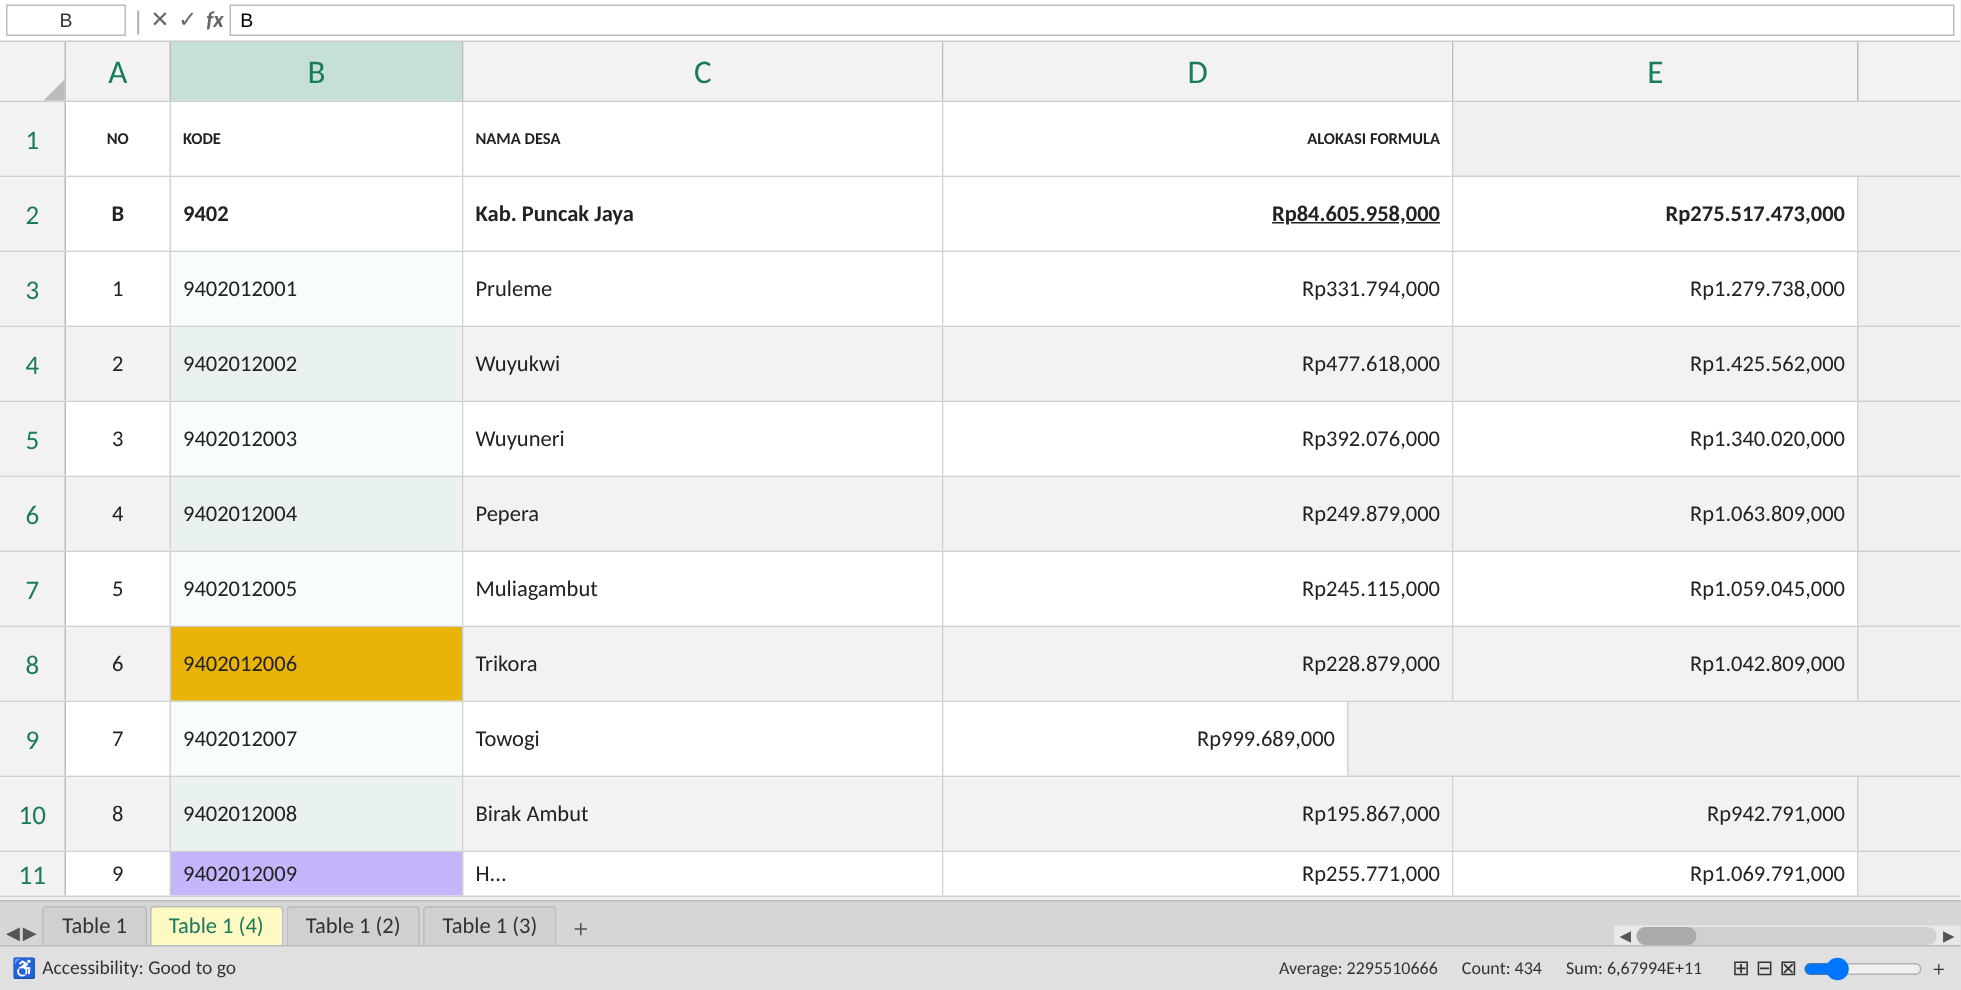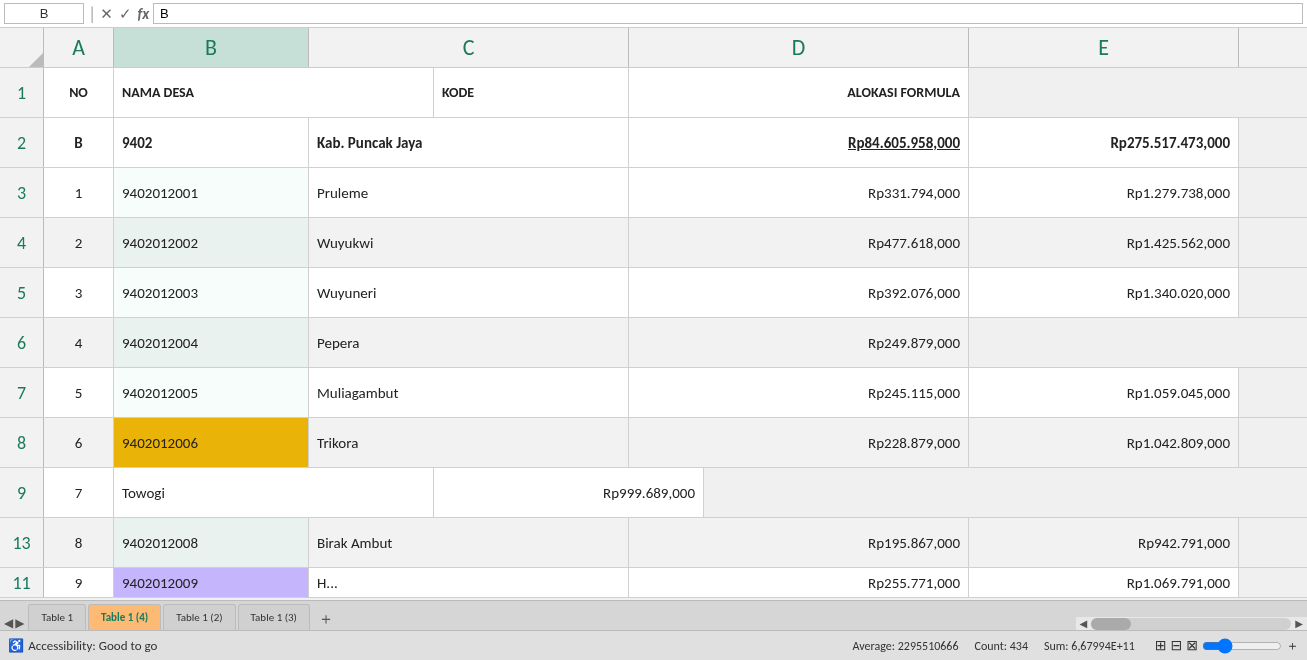--- a/index.html
+++ b/index.html
@@ -101,21 +101,21 @@
       overflow: hidden;
     }
     .cell-a { width: 70px; min-width: 70px; justify-content: center; }
     .cell-b { width: 195px; min-width: 195px; }
     .cell-c { width: 320px; min-width: 320px; }
     .cell-d { width: 340px; min-width: 340px; justify-content: flex-end; }
     .cell-e { width: 270px; min-width: 270px; justify-content: flex-end; }
 
     
     .row-header .cell {
-      font-size: 14px;
+      font-size: 11px;
       font-weight: 600;
       color: #222;
       background: #fff;
     }
 
     
     .row-kab .cell {
       font-weight: 700;
       font-size: 15px;
       background: #fff;
@@ -167,34 +167,34 @@
       left: 0;
       right: 0;
       height: 30px;
       background: #d6d6d6;
       display: flex;
       align-items: flex-end;
       border-top: 1px solid #bbb;
     }
     .tab {
       padding: 4px 12px;
-      font-size: 11px;
+      font-size: 15px;
       border: 1px solid #bbb;
       border-bottom: none;
       border-radius: 3px 3px 0 0;
       background: #d0d0d0;
       cursor: pointer;
       color: #333;
       height: 26px;
       display: flex; align-items: center;
       margin-right: 2px;
     }
     .tab.active {
-      background: #fdba74;
-      font-weight: 700;
+      background: #fef9c3;
+      font-weight: 400;
       color: #1a7a5e;
       border-color: #bbb;
     }
     .tab-add {
       width: 24px;
       height: 22px;
       display: flex; align-items: center; justify-content: center;
       font-size: 16px;
       cursor: pointer;
       color: #555;
@@ -257,22 +257,22 @@
   <div class="col-header col-b" style="background:#c6e0d8;">B</div>
   <div class="col-header col-c">C</div>
   <div class="col-header col-d">D</div>
   <div class="col-header col-e">E</div>
 </div>
 
 <div class="spreadsheet" id="grid">
     <div class="grid-row row-header">
       <div class="row-num">1</div>
       <div class="cell cell-a">NO</div>
+      <div class="cell cell-b" style="background: rgb(255, 255, 255);">KODE</div>
       <div class="cell cell-c">NAMA DESA</div>
-      <div class="cell cell-b" style="background: rgb(255, 255, 255);">KODE</div>
       <div class="cell cell-d">ALOKASI FORMULA</div>
     </div>
     <div class="grid-row row-kab">
       <div class="row-num">2</div>
       <div class="cell cell-a" style="font-weight: 700;">B</div>
       <div class="cell cell-b" style="font-weight: 700; background: rgb(255, 255, 255);">9402</div>
       <div class="cell cell-c" style="font-weight: 700;">Kab.  Puncak  Jaya</div>
       <div class="cell cell-d" style="font-weight: 700; text-decoration: underline;">Rp84.605.958,000</div>
       <div class="cell cell-e" style="font-weight: 700;">Rp275.517.473,000</div>
     </div>
@@ -299,45 +299,47 @@
       <div class="cell cell-c">Wuyuneri</div>
       <div class="cell cell-d">Rp392.076,000</div>
       <div class="cell cell-e">Rp1.340.020,000</div>
     </div>
     <div class="grid-row row-data-alt">
       <div class="row-num">6</div>
       <div class="cell cell-a">4</div>
       <div class="cell cell-b" style="background: rgb(234, 242, 239);">9402012004</div>
       <div class="cell cell-c">Pepera</div>
       <div class="cell cell-d">Rp249.879,000</div>
+      <div class="cell cell-e">Rp1.063.809,000</div>
     </div>
     <div class="grid-row row-data">
       <div class="row-num">7</div>
       <div class="cell cell-a">5</div>
       <div class="cell cell-b" style="background: rgb(247, 253, 250);">9402012005</div>
       <div class="cell cell-c">Muliagambut</div>
       <div class="cell cell-d">Rp245.115,000</div>
       <div class="cell cell-e">Rp1.059.045,000</div>
     </div>
     <div class="grid-row row-data-alt">
       <div class="row-num">8</div>
       <div class="cell cell-a">6</div>
       <div class="cell cell-b" style="background: #eab308;">9402012006</div>
       <div class="cell cell-c">Trikora</div>
       <div class="cell cell-d">Rp228.879,000</div>
       <div class="cell cell-e">Rp1.042.809,000</div>
     </div>
     <div class="grid-row row-data">
       <div class="row-num">9</div>
       <div class="cell cell-a">7</div>
+      <div class="cell cell-b" style="background: rgb(247, 253, 250);">9402012007</div>
       <div class="cell cell-c">Towogi</div>
       <div class="cell cell-e">Rp999.689,000</div>
     </div>
     <div class="grid-row row-data-alt">
-      <div class="row-num">13</div>
+      <div class="row-num">10</div>
       <div class="cell cell-a">8</div>
       <div class="cell cell-b" style="background: rgb(234, 242, 239);">9402012008</div>
       <div class="cell cell-c">Birak  Ambut</div>
       <div class="cell cell-d">Rp195.867,000</div>
       <div class="cell cell-e">Rp942.791,000</div>
     </div>
     <div class="grid-row row-data" style="height: 30px; overflow: hidden;">
       <div class="row-num">11</div>
       <div class="cell cell-a">9</div>
       <div class="cell cell-b" style="background: #c4b5fd; text-align: right;">9402012009</div>

